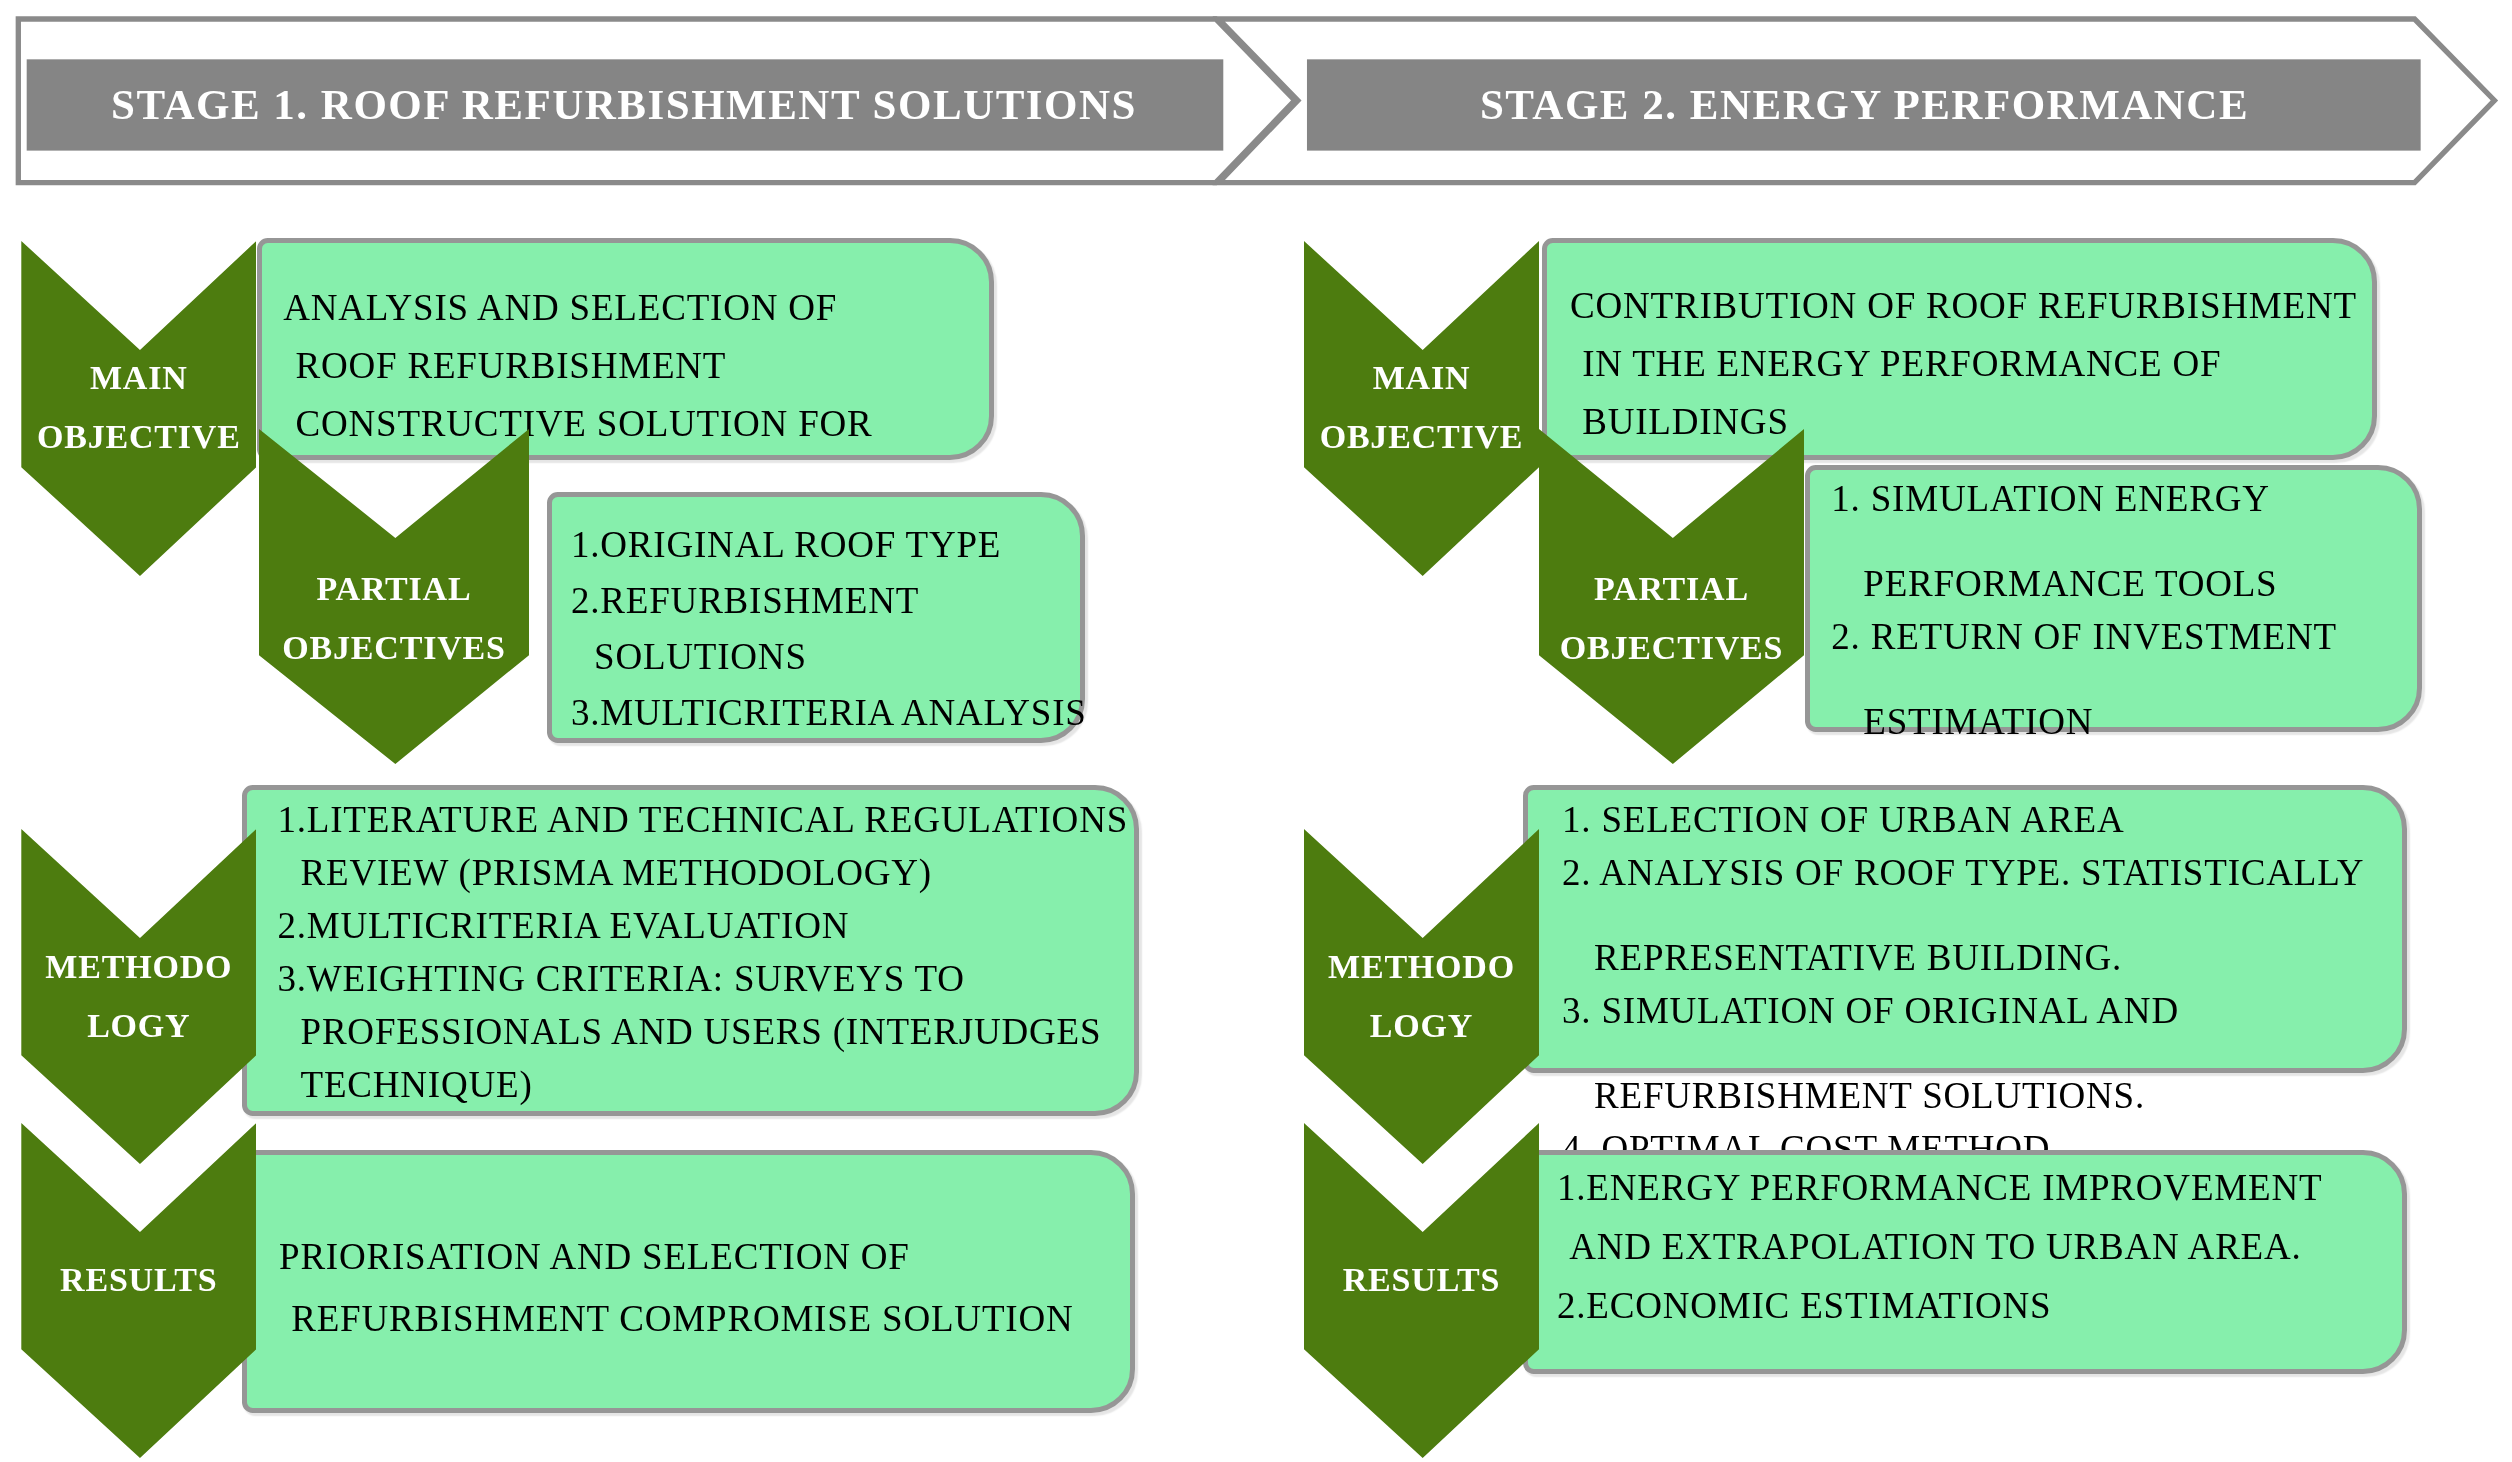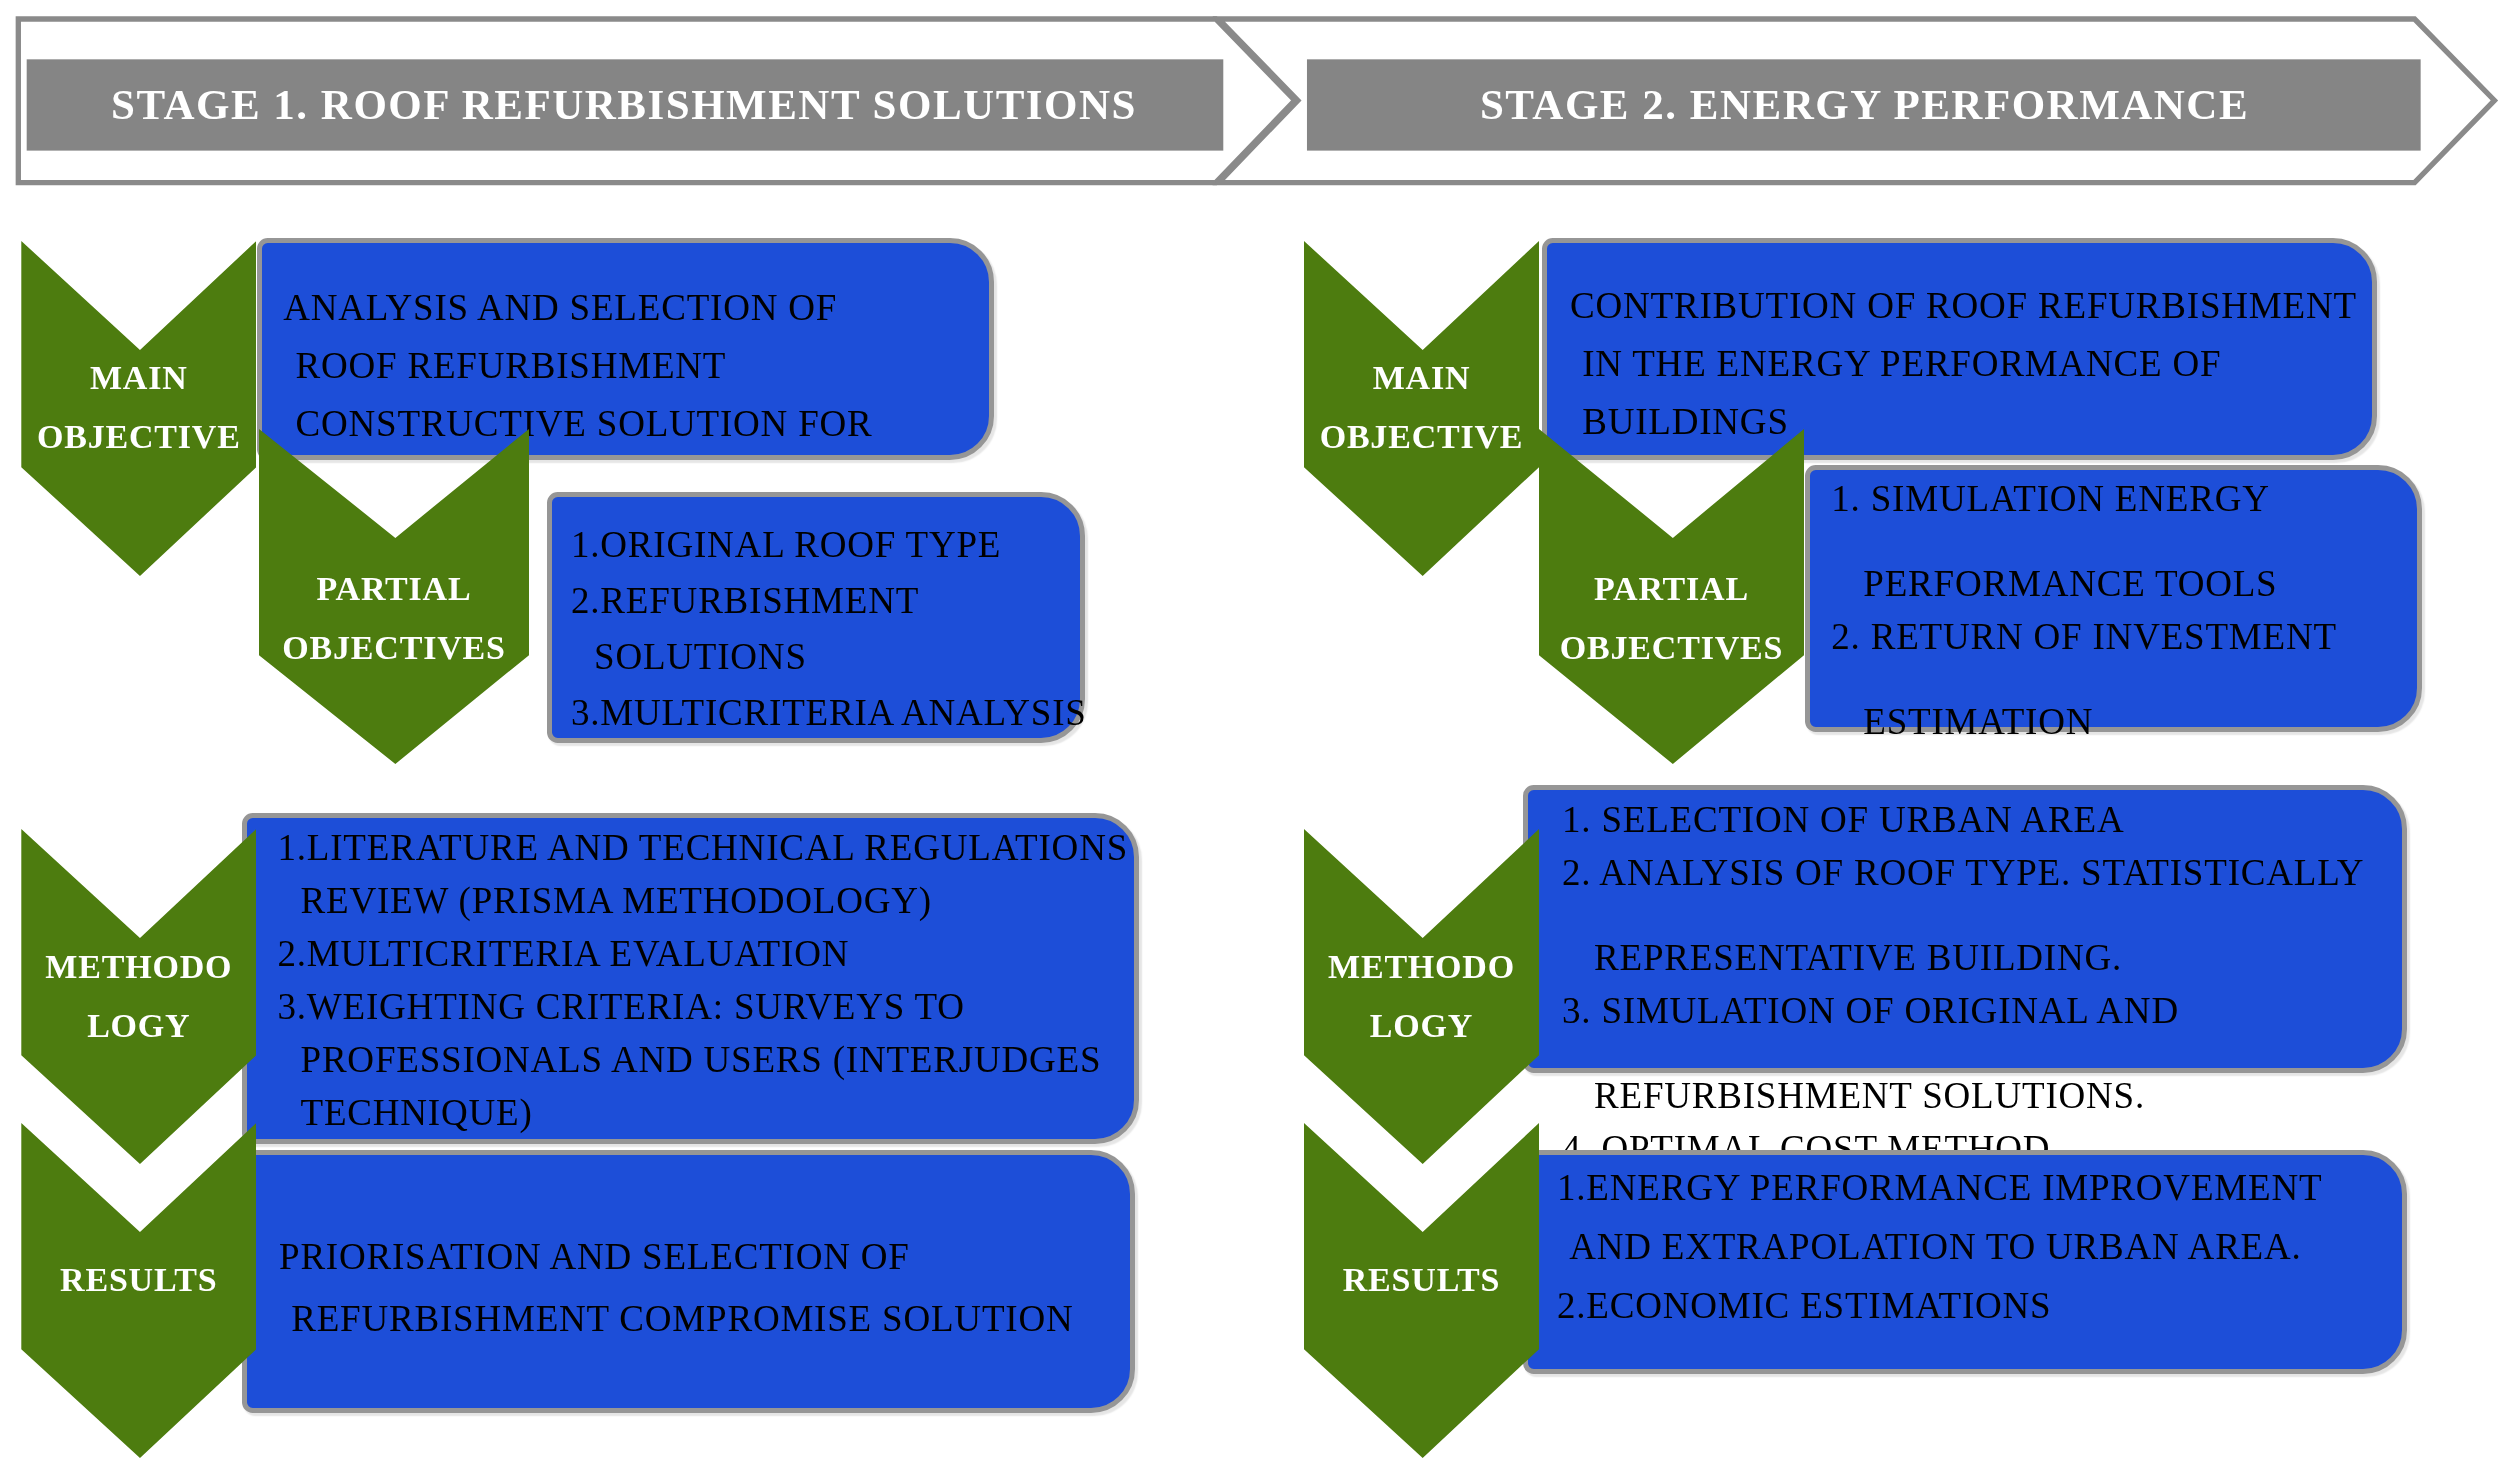--- a/index.html
+++ b/index.html
@@ -10,33 +10,33 @@
   
   #banner-svg{position:absolute;left:0;top:0;z-index:1;}
   .banner-title{
     position:absolute;z-index:2;display:flex;align-items:center;justify-content:center;
     color:#ffffff;font-size:43px;font-weight:bold;letter-spacing:1.5px;white-space:nowrap;
   }
   #t1{left:25px;top:59px;width:1198px;height:91px;}
   #t2{left:1307px;top:59px;width:1115px;height:91px;}
   
   .box{
-    position:absolute;z-index:2;box-sizing:border-box;background:#1d4ed8;
+    position:absolute;z-index:2;box-sizing:border-box;background:#86efac;
     border:5.3px solid #969696;
     border-radius:10.7px 44px 44px 10.7px;
     box-shadow:2.3px 3px 1.5px rgba(0,0,0,0.10);
     color:#000000;font-size:37px;letter-spacing:0.8px;white-space:nowrap;
   }
   .ln{min-height:1em;}
   .ind1{padding-left:12.2px;}
   .ind2{padding-left:23px;}
   .ind3{padding-left:32px;margin-top:32px;}
   #bx1{left:257px;top:238px;width:737px;height:222px;padding:36px 7.6px 0 21.3px;line-height:58px;}
   #bx2{left:547px;top:492px;width:538px;height:251px;padding:20px 7.6px 0 19px;line-height:56px;}
-  #bx3{left:242px;top:785px;width:897px;height:331px;padding:3px 7.6px 0 30.5px;line-height:53px;margin-top:28px;}
+  #bx3{left:242px;top:785px;width:897px;height:331px;padding:3px 7.6px 0 30.5px;line-height:53px;}
   #bx4{left:242px;top:1150px;width:893px;height:263px;padding:71px 7.6px 0 32px;line-height:62px;}
   #bx5{left:1542px;top:238px;width:835px;height:222px;padding:34px 7.6px 0 23px;line-height:58px;}
   #bx6{left:1805px;top:465px;width:617px;height:267px;padding:2.3px 7.6px 0 21.3px;line-height:53px;}
   #bx7{left:1523px;top:785px;width:884px;height:288px;padding:3px 7.6px 0 34px;line-height:53px;}
   #bx8{left:1523px;top:1150px;width:884px;height:224px;padding:3px 7.6px 0 29px;line-height:59px;}
   
   .chev{
     position:absolute;z-index:3;background:#4d7c0f;
     clip-path:polygon(0% 0%, 50.5% 32.5%, 100% 0%, 100% 67.5%, 50.5% 100%, 0% 67.5%);
   }

